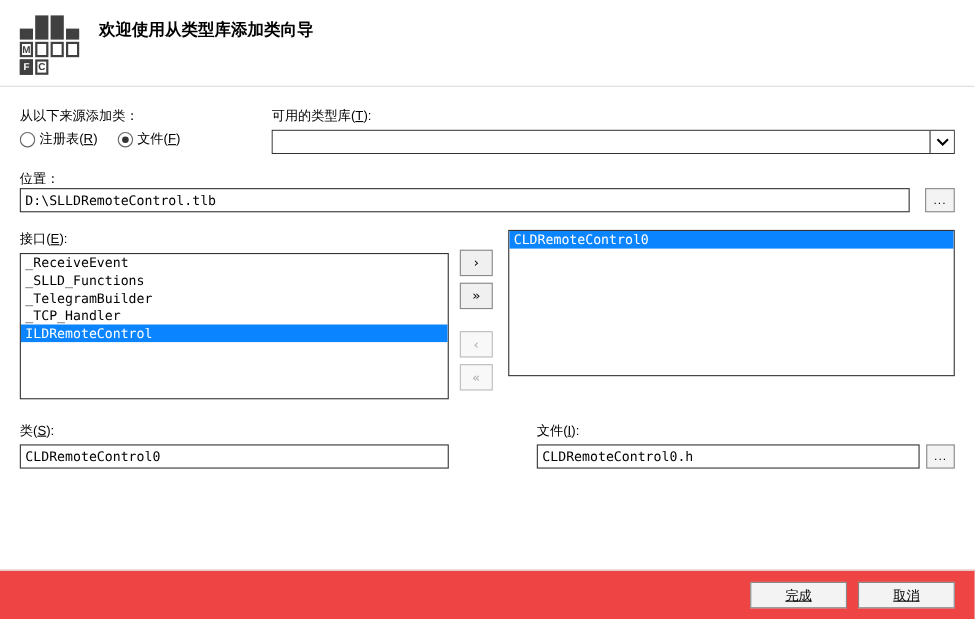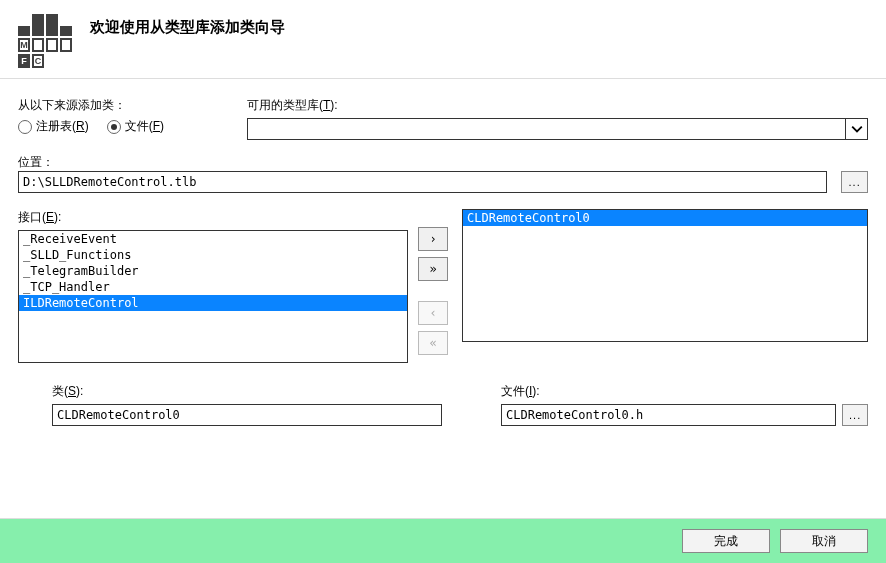--- a/index.html
+++ b/index.html
@@ -110,30 +110,31 @@
     }
     .listitem { padding:1px 4px; white-space:nowrap;}
     .listitem.selected { background:#0a84ff; color:#fff;}
     .btn-col { width:34px; display:flex; flex-direction:column; gap:6px; padding-top:18px;}
     .move-btn {
       width:30px; height:24px; border:1px solid #888;
       background:#f0f0f0; display:flex;align-items:center;justify-content:center;
       font-size:12px; cursor:pointer; font-family:monospace;
     }
     .move-btn.disabled { color:#aaa; border-color:#bbb; background:#f8f8f8;}
-    .bottom-row { display:flex; gap:59px; margin-top:20px;margin-left:34px;}
+    .bottom-row { display:flex; gap:80px; margin-top:20px;}
     .bottom-col { flex:1;}
     .bottom-col .label { display:block; margin-bottom:4px;}
     .bottom-col-right { display:flex; gap:6px; align-items:flex-start;}
     .footer {
       position:absolute; bottom:0; left:0; right:0;
       border-top:1px solid #ddd;
       padding:10px 18px;
       display:flex; justify-content:flex-end; gap:10px;
-      background:#86efac;
+      background:#ef4444;
+      text-decoration:underline;
     }
     .footer-btn {
       width:88px; height:24px; border:1px solid #888;
       background:#f3f3f3; font-size:12px; cursor:pointer;
     }
     .u { text-decoration: underline; }
   </style>
 </head>
 <body>
 

